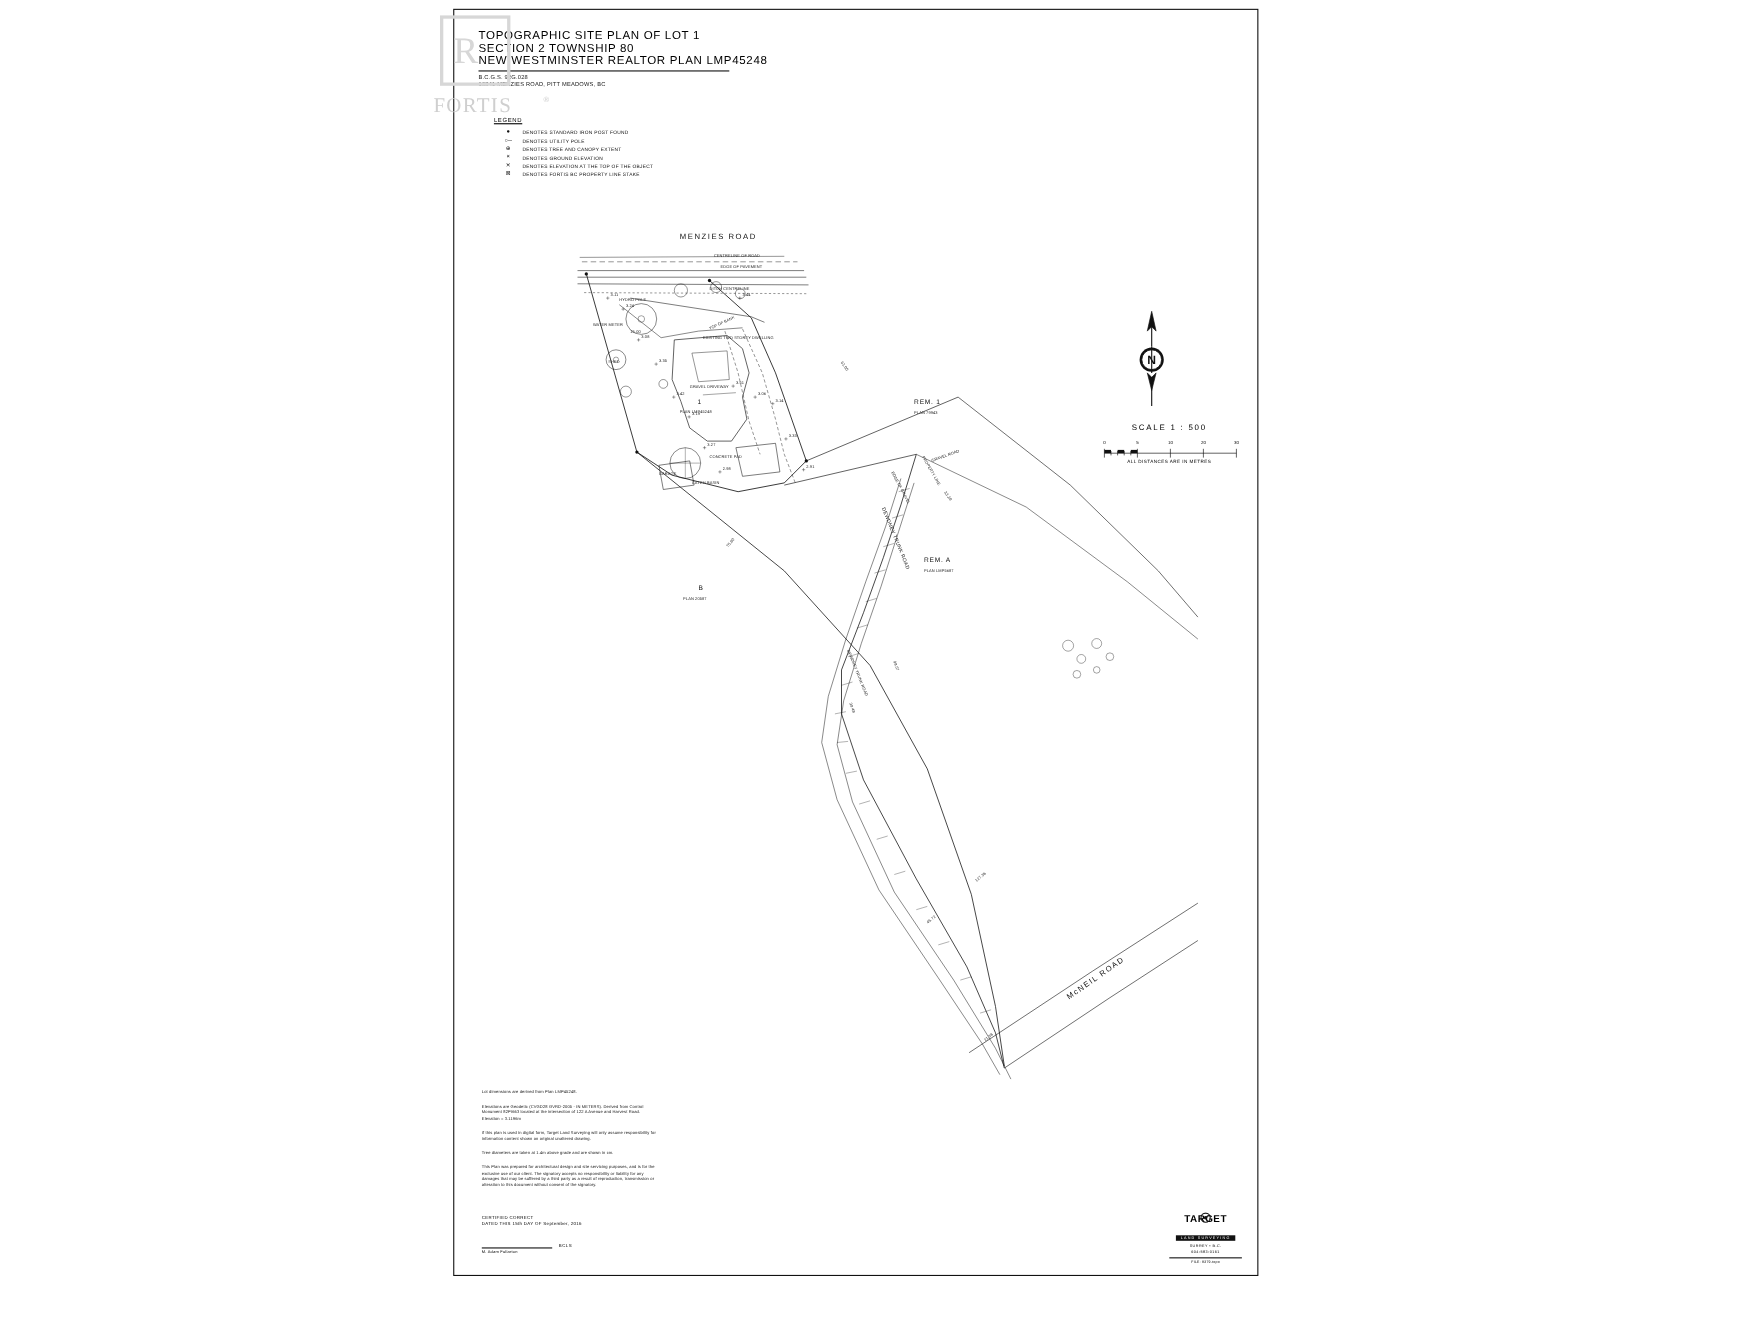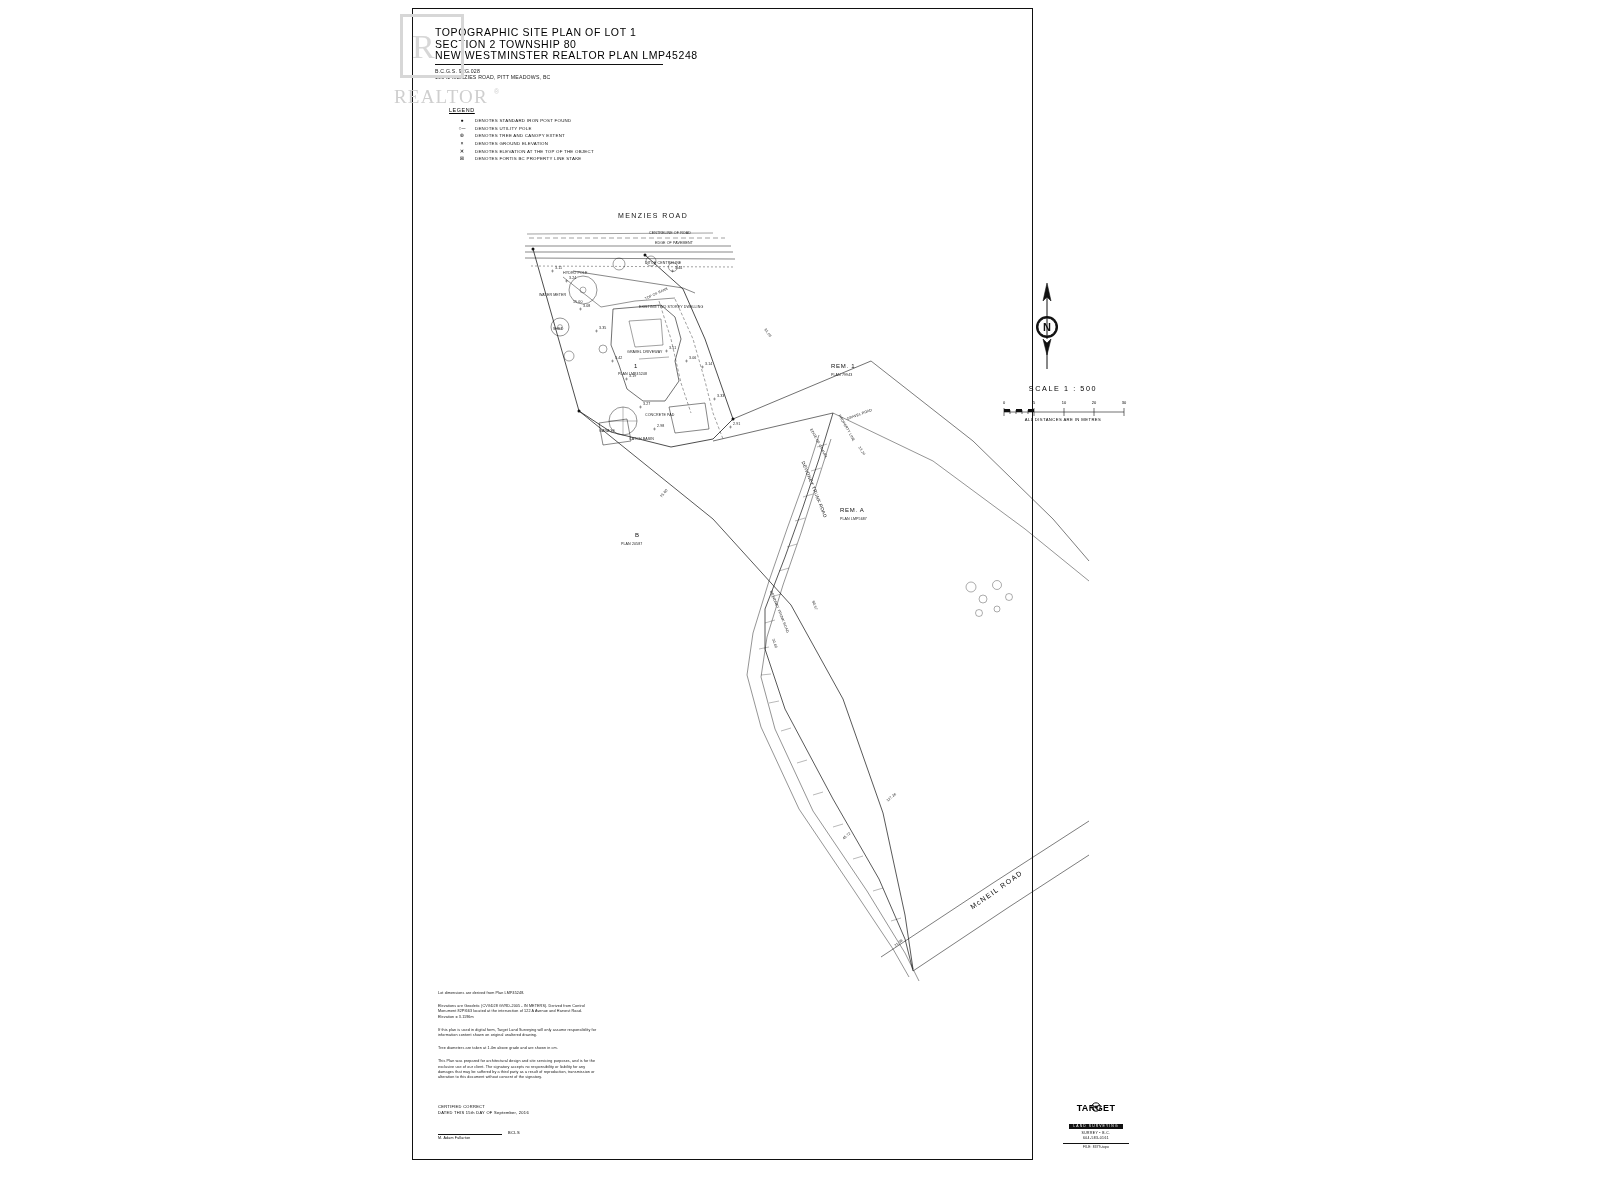--- a/index.html
+++ b/index.html
@@ -14,21 +14,21 @@
     color: #000;
     overflow: hidden;
     position: relative;
   }
 
   
   #sheet {
     position: absolute;
     left: 412px;
     top: 8px;
-    width: 621px;
+    width: 732px;
     height: 1152px;
     border: 1.2px solid #111;
     background: #fff;
     box-sizing: border-box;
   }
 
   
   .title-block {
     position: absolute;
     left: 22px;
@@ -560,15 +560,15 @@
     <div class="lg-line">SURREY • B.C.</div>
     <div class="lg-line">604-583-0161</div>
     <div class="lg-file">FILE: 8379-topo</div>
   </div>
 
 </div>
 
 <div id="watermark">
   <div class="wm-box"></div>
   <div class="wm-r">R</div>
-  <div class="wm-text">REALTOR</div>
+  <div class="wm-text">FORTIS</div>
   <div class="wm-reg">®</div>
 </div>
 
 </body></html>

